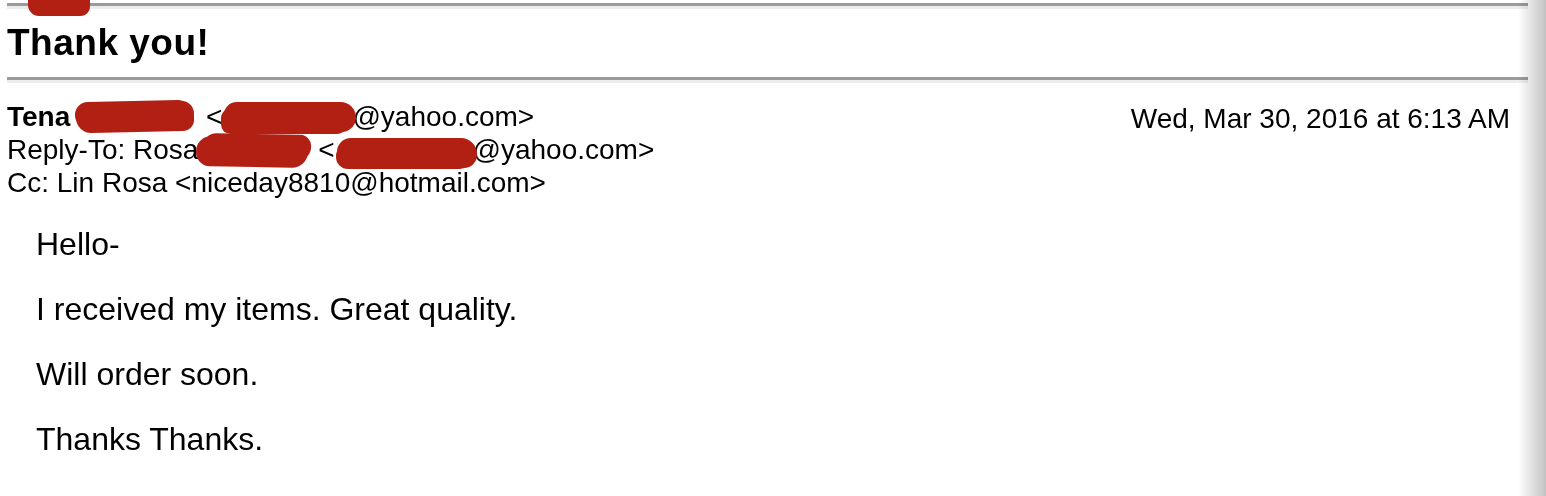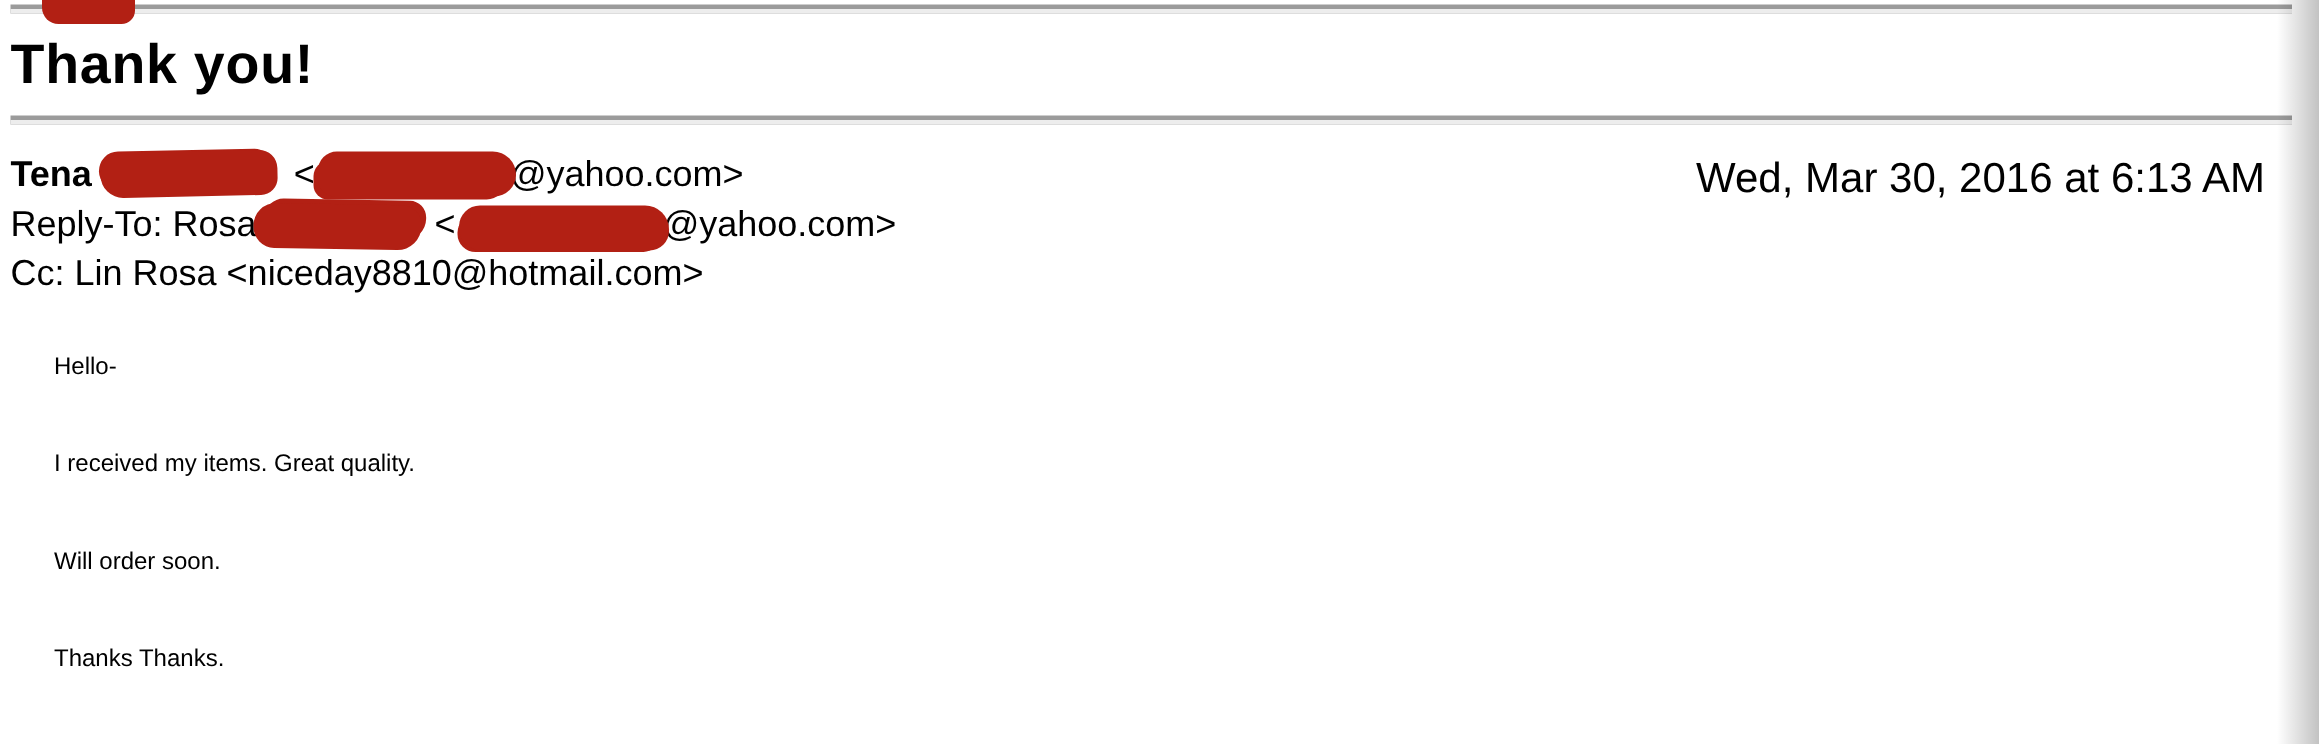--- a/index.html
+++ b/index.html
@@ -22,21 +22,21 @@
   .hr-sub { margin-top: 15px; }
   .subject {
     font-size: 37px;
     line-height: 38px;
     font-weight: 700;
     margin: 15px 0 0 7px;
     letter-spacing: 0.5px;
   }
   .headers {
     margin: 17px 0 0 7px;
-    font-size: 24px;
+    font-size: 28px;
     line-height: 33px;
     white-space: nowrap;
   }
   .hline { height: 33px; }
   .bold { font-weight: 700; }
   .date {
     position: absolute;
     top: 102px;
     right: 36px;
     font-size: 28px;
@@ -80,21 +80,21 @@
   }
   .redact-top {
     position: absolute;
     left: 28px; top: 0;
     width: 62px; height: 16px;
     border-radius: 0 0 9px 11px;
     z-index: 3;
   }
   .body-text {
     margin: 30px 0 0 36px;
-    font-size: 16px;
+    font-size: 32px;
   }
   .body-text p {
     margin: 0 0 34px 0;
     line-height: 31px;
   }
   .edge-shadow {
     position: absolute;
     top: 0; right: 0;
     width: 28px; height: 496px;
     background: linear-gradient(to right, rgba(0,0,0,0), rgba(0,0,0,0.24));

